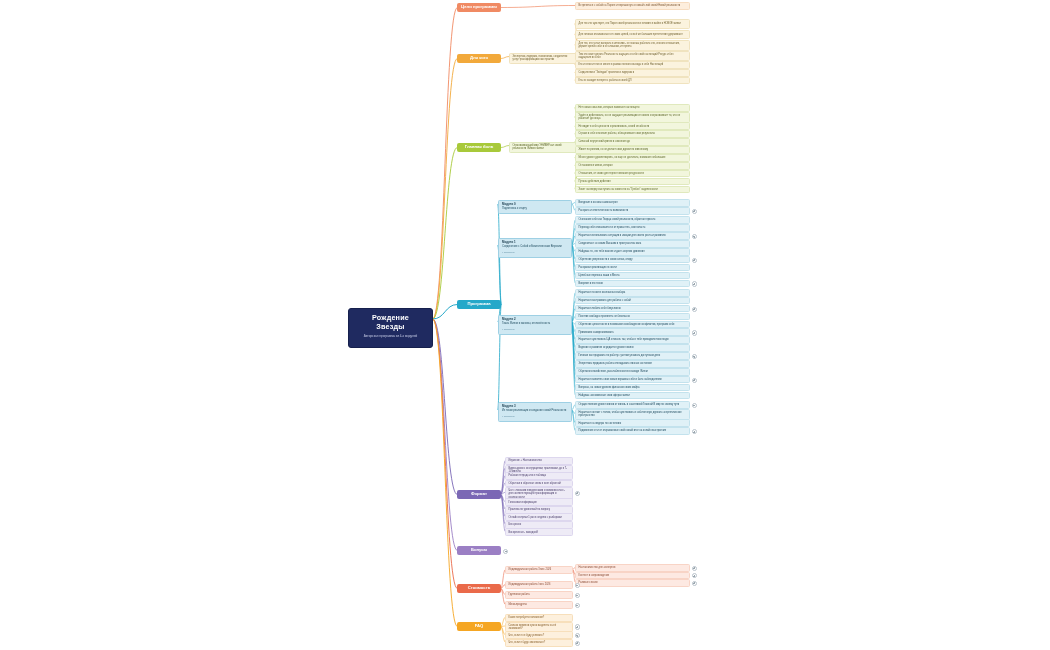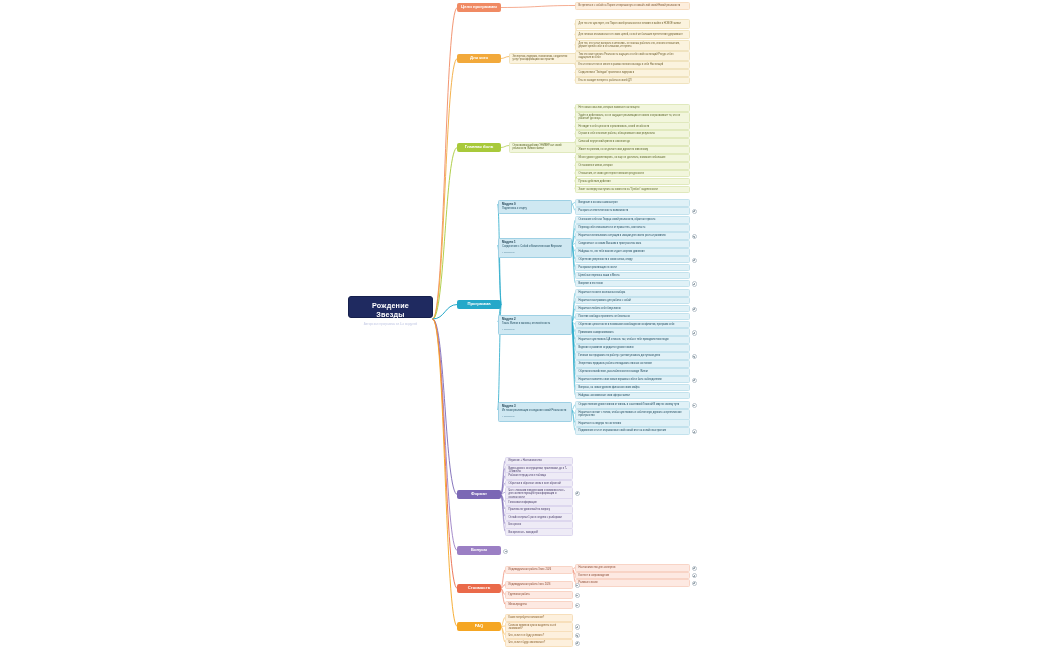--- a/index.html
+++ b/index.html
@@ -147,21 +147,21 @@
       <path d="M 501 588.5 C 503 588.5, 503 584.5, 505 584.5" stroke="#ea6a4a" fill="none" stroke-width="0.6" stroke-linecap="round"></path>
       <path d="M 501 588.5 C 503 588.5, 503 594.5, 505 594.5" stroke="#ea6a4a" fill="none" stroke-width="0.6" stroke-linecap="round"></path>
       <path d="M 501 588.5 C 503 588.5, 503 604.5, 505 604.5" stroke="#ea6a4a" fill="none" stroke-width="0.6" stroke-linecap="round"></path>
       <path d="M 433 319 C 445 319, 445 626.5, 457 626.5" stroke="#f5a623" fill="none" stroke-width="0.9" stroke-linecap="round"></path>
       <path d="M 501 626.5 C 503 626.5, 503 617.3, 505 617.3" stroke="#f5a623" fill="none" stroke-width="0.55" stroke-linecap="round"></path>
       <path d="M 501 626.5 C 503 626.5, 503 626, 505 626" stroke="#f5a623" fill="none" stroke-width="0.55" stroke-linecap="round"></path>
       <path d="M 501 626.5 C 503 626.5, 503 634.6999999999999, 505 634.6999999999999" stroke="#f5a623" fill="none" stroke-width="0.55" stroke-linecap="round"></path>
       <path d="M 501 626.5 C 503 626.5, 503 642.1999999999999, 505 642.1999999999999" stroke="#f5a623" fill="none" stroke-width="0.55" stroke-linecap="round"></path>
     </svg>
 
-  <div class="root" id="rootNode" style="left:348px;top:296px;width:85px;height:22px;">
+  <div class="root" id="rootNode" style="left:348px;top:308px;width:85px;height:40px;">
     <div class="r-title">Рождение Звезды</div>
     <div class="r-sub">Авторская программа из 4-х модулей</div>
   </div>
 
   <div id="nodes">
       <div class="branch" style="left: 457px; top: 3px; width: 44px; height: 9px; background: rgb(240, 138, 99);">
         <span>Цели программы</span>
       </div>
       <div class="leaf lf-peach" style="left: 575px; top: 2px; width: 115px; min-height: 7px;">
         <span>Встретиться с собой на Пороге и перешагнуть в новый слой своей Новой реальности</span>

